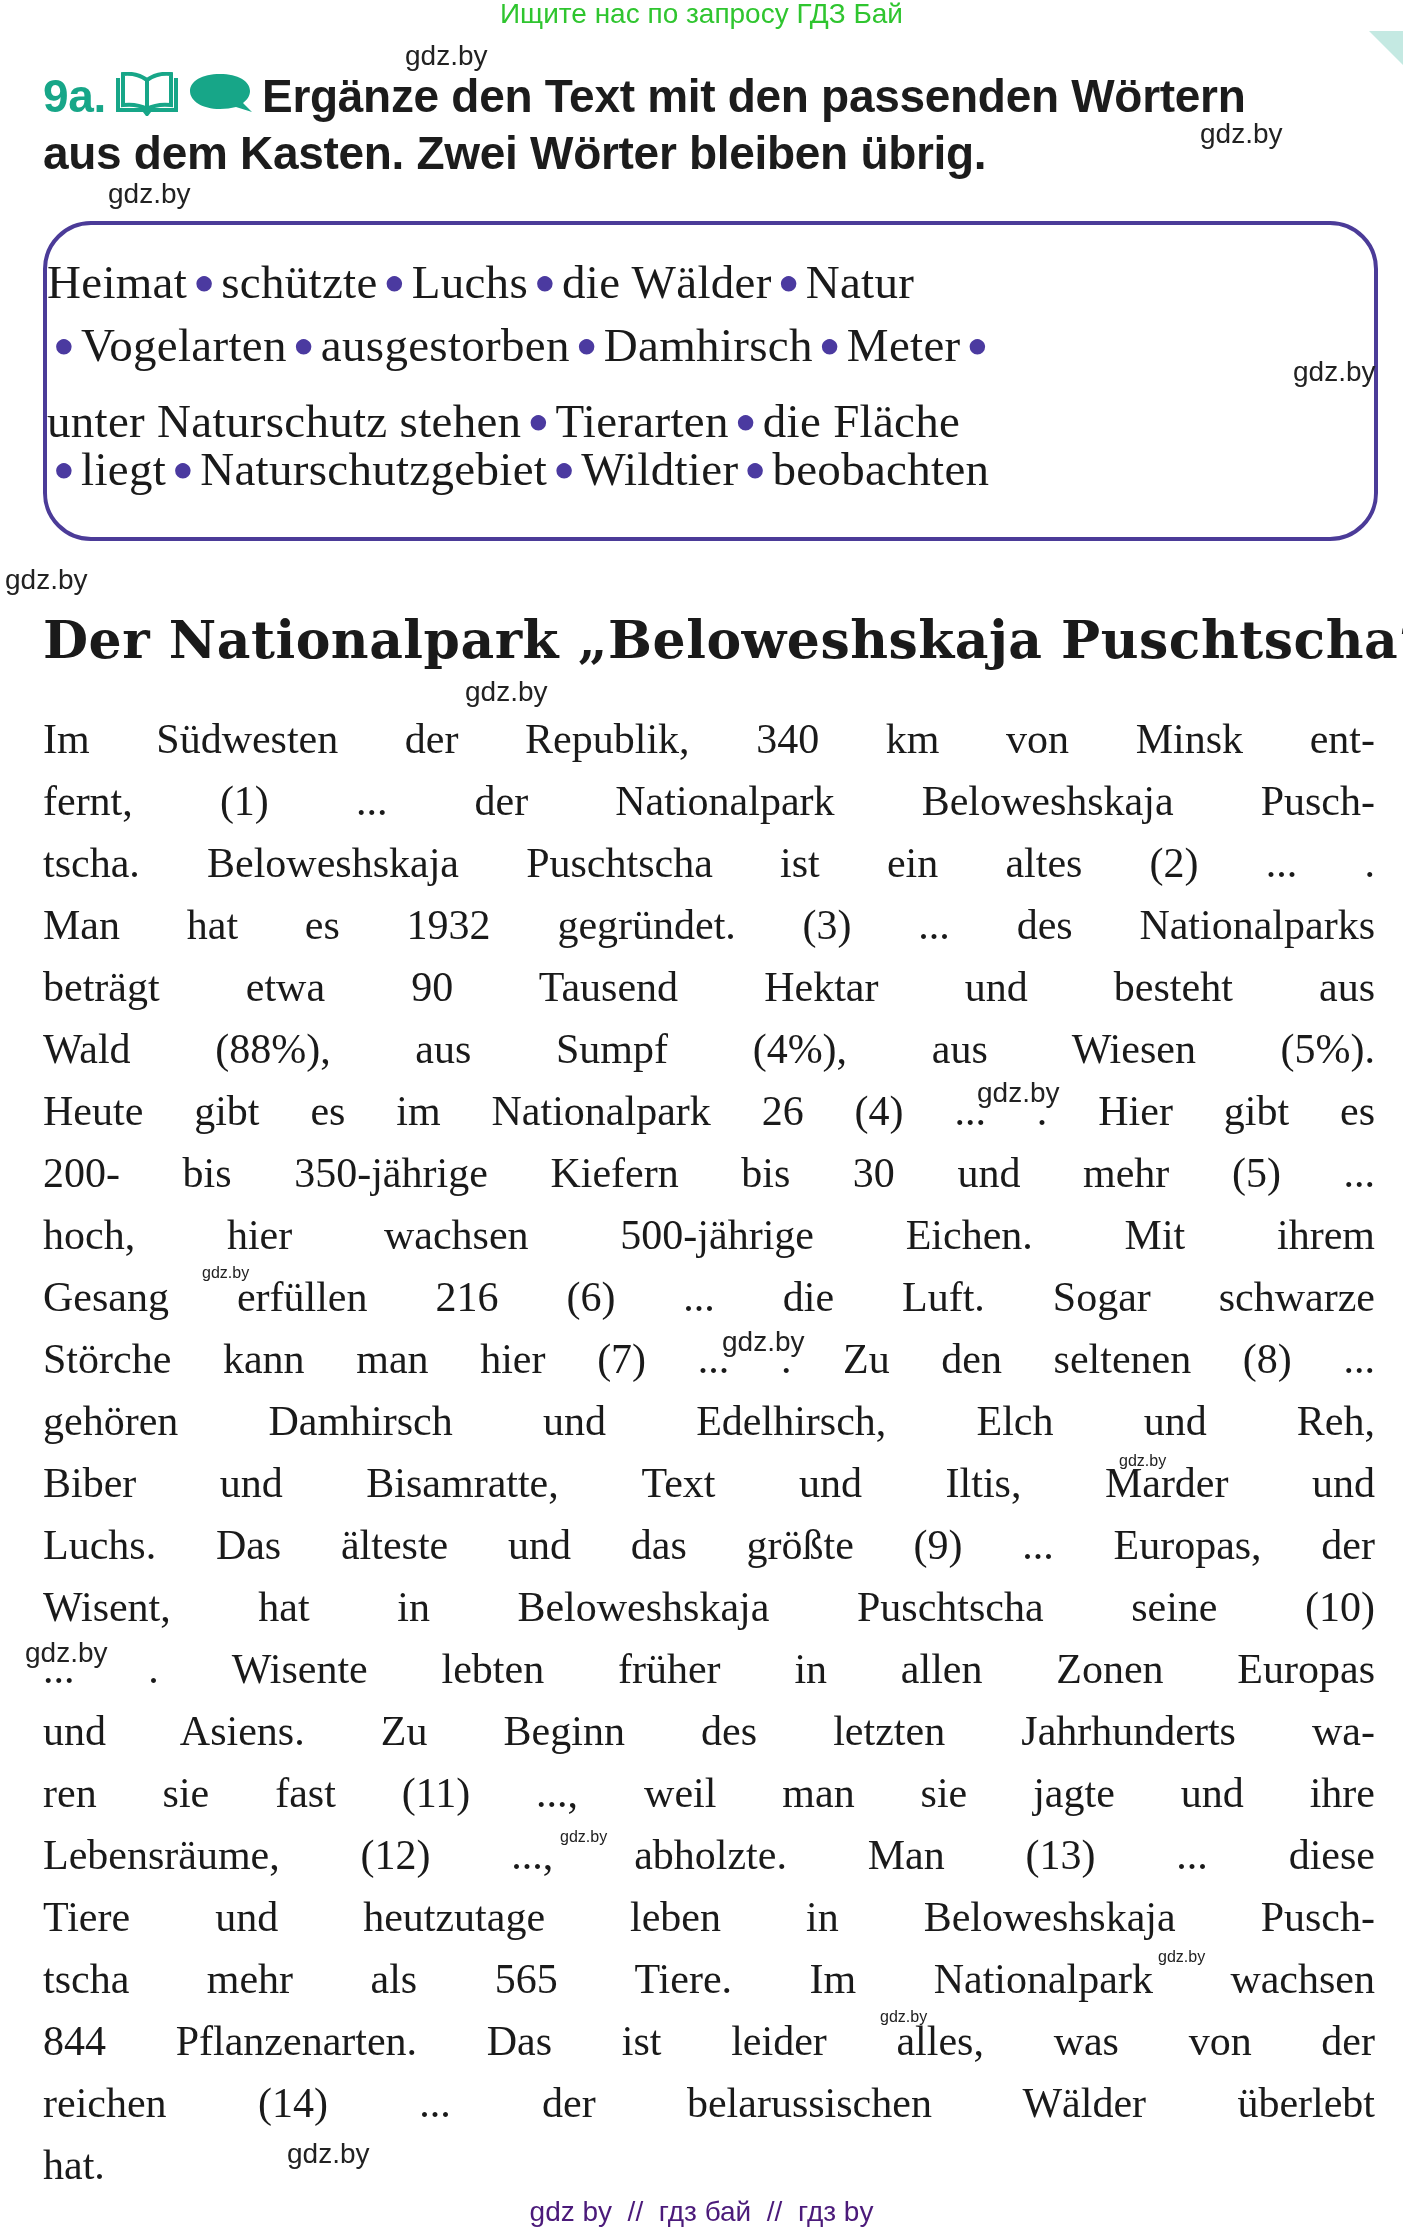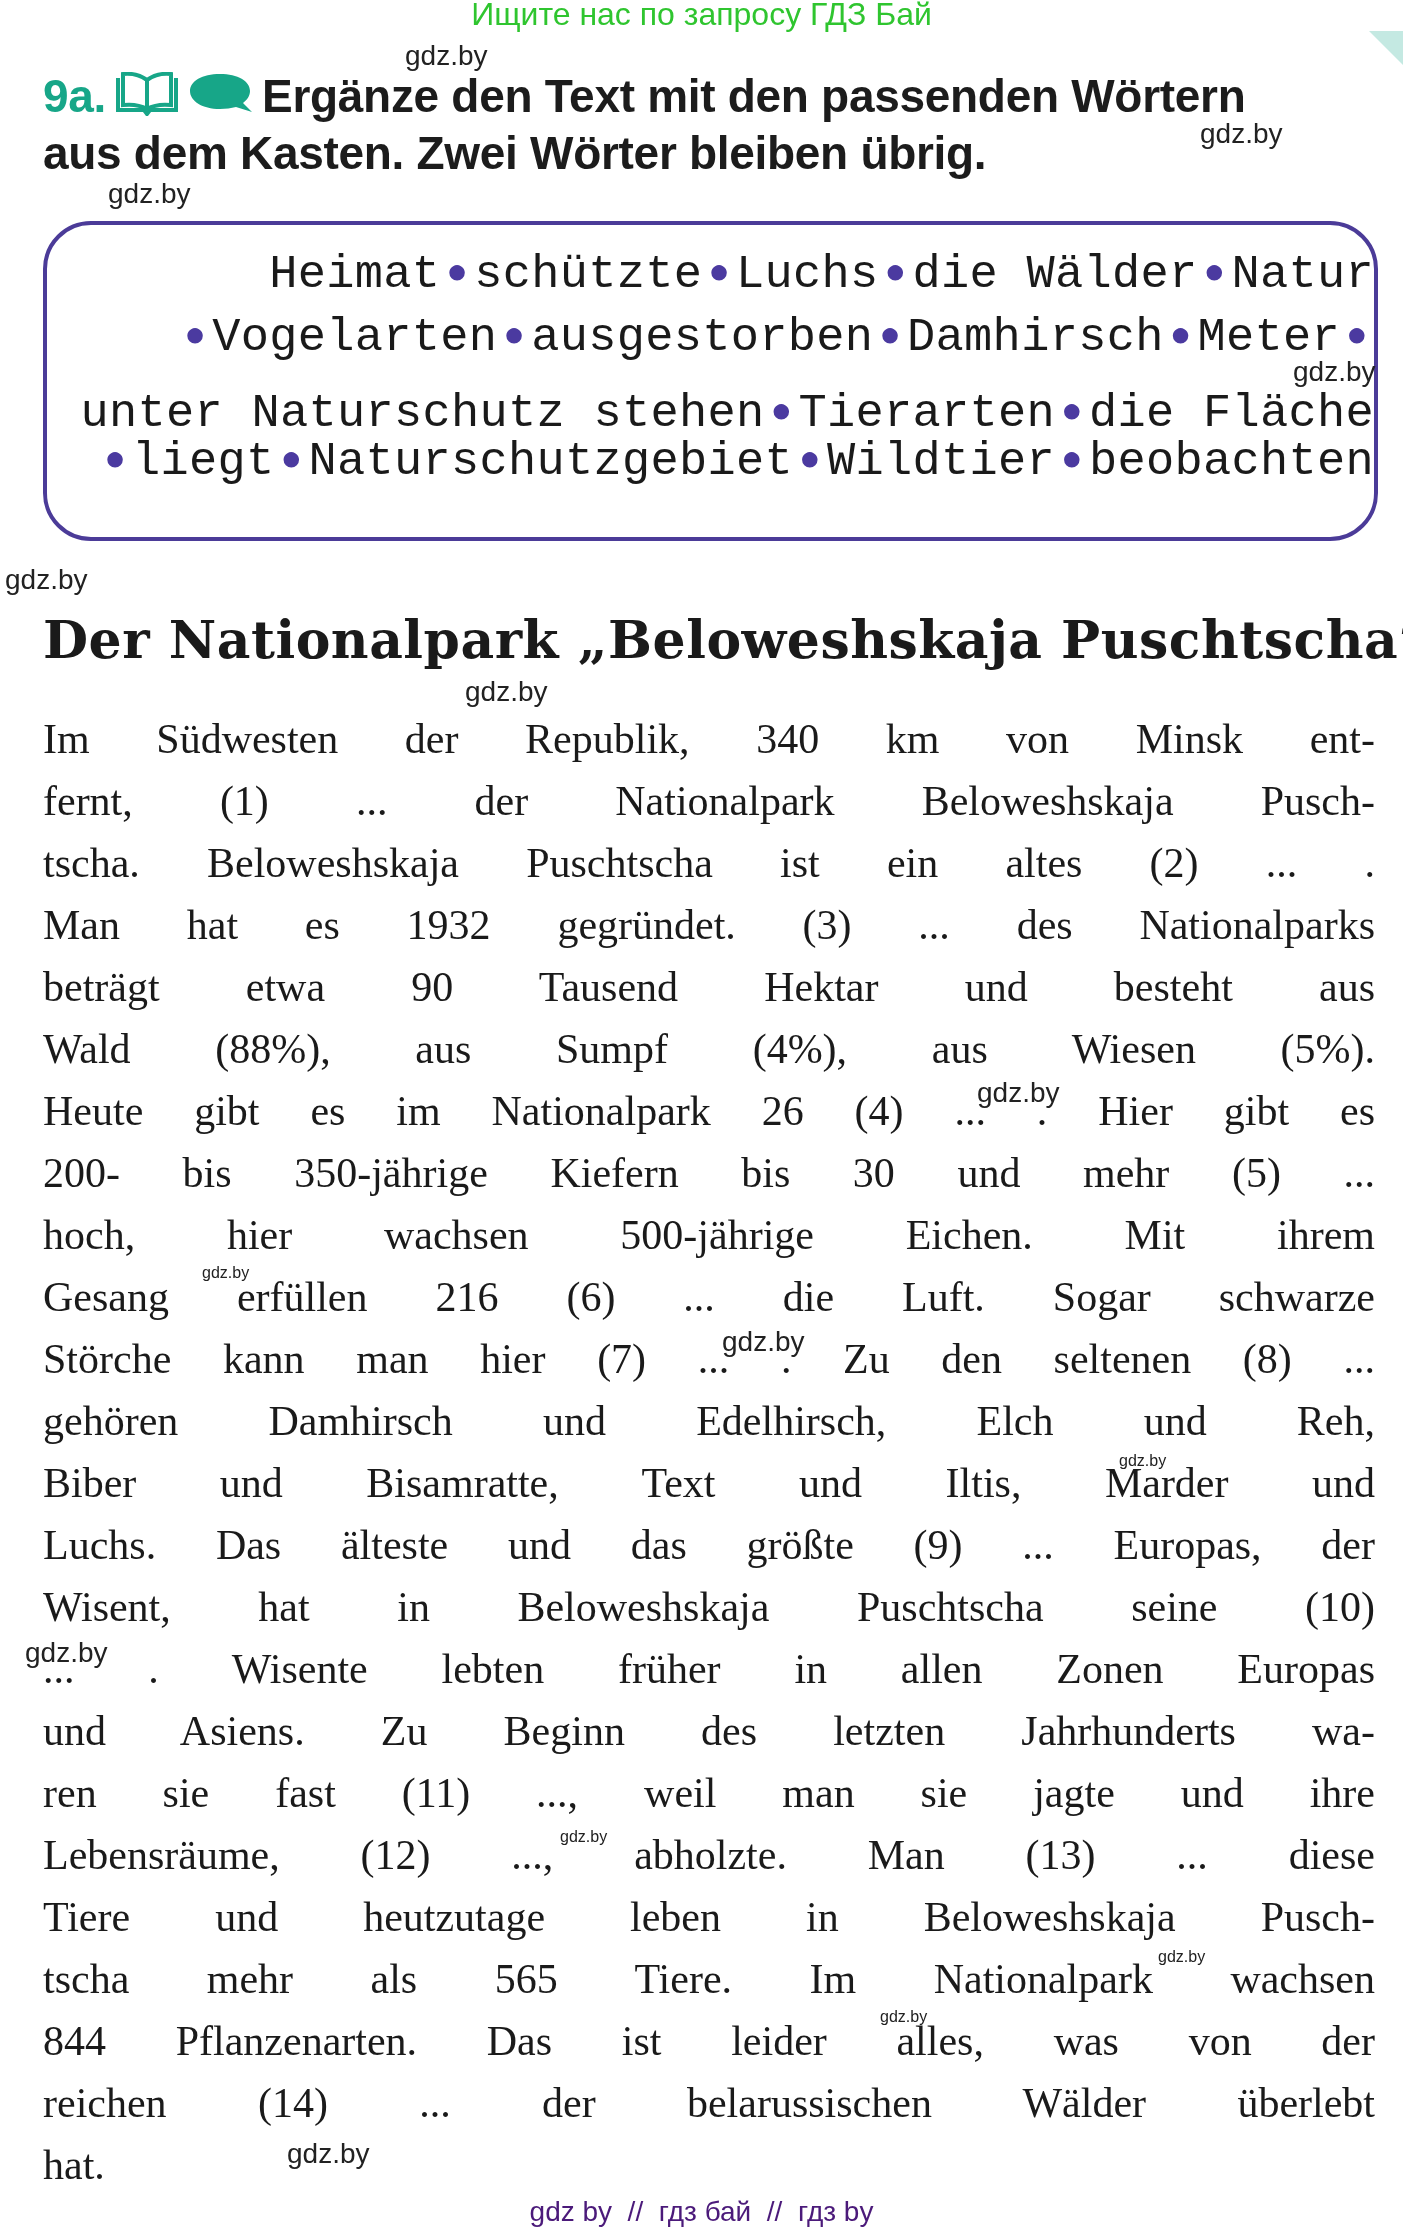--- a/index.html
+++ b/index.html
@@ -1,20 +1,20 @@
 <!DOCTYPE html>
 <html><head>
 <meta charset="utf-8">
 <style>
   html, body { margin: 0; padding: 0; background: #ffffff; }
   body { width: 1403px; height: 2228px; position: relative; overflow: hidden; }
   .abs { position: absolute; }
   .top-banner {
     left: 0; width: 1403px; top: 0; text-align: center;
-    font-family: "Liberation Sans", sans-serif; font-size: 32px; line-height: 28px;
+    font-family: "Liberation Sans", sans-serif; font-size: 28px; line-height: 28px;
     color: #2fc52f;
   }
   .corner-tri {
     right: 0; top: 31px; width: 0; height: 0;
     border-top: 34px solid #c4e9e2; border-left: 34px solid transparent;
   }
   .task-header {
     left: 43px; top: 70px; width: 1340px;
     font-family: "Liberation Sans", sans-serif; font-weight: bold;
     font-size: 46px; line-height: 53px; color: #1c1c1c; letter-spacing: -0.3px;
@@ -24,22 +24,22 @@
   .wm {
     font-family: "Liberation Sans", sans-serif; color: #222; white-space: nowrap;
   }
   .wm-lg { font-size: 28px; }
   .wm-sm { font-size: 16px; }
   .word-box {
     left: 43px; top: 221px; width: 1327px; height: 312px;
     border: 4px solid #4b3b98; border-radius: 48px; box-sizing: content-box;
   }
   .box-line {
-    position: absolute; left: 0; width: 100%; text-align: right;
-    font-family: Liberation Mono, monospace; font-size: 47px; line-height: 57px;
+    position: absolute; left: 0; width: 100%; text-align: left;
+    font-family: Liberation Serif, serif; font-size: 47px; line-height: 74px;
     color: #1a1a1a; white-space: nowrap; letter-spacing: 0.3px;
   }
   .bullet { color: #4b3aa0; font-size: 36px; vertical-align: 4px; margin: 0 6px; }
   .title {
     left: 43px; width: 1330px; top: 608px; text-align: center;
     font-family: "DejaVu Serif", "Liberation Serif", serif; font-weight: bold;
     font-size: 52px; line-height: 64px; color: #1a1a1a; white-space: nowrap; letter-spacing: 0.5px;
   }
   .body-line {
     position: absolute; left: 43px; width: 1332px;

